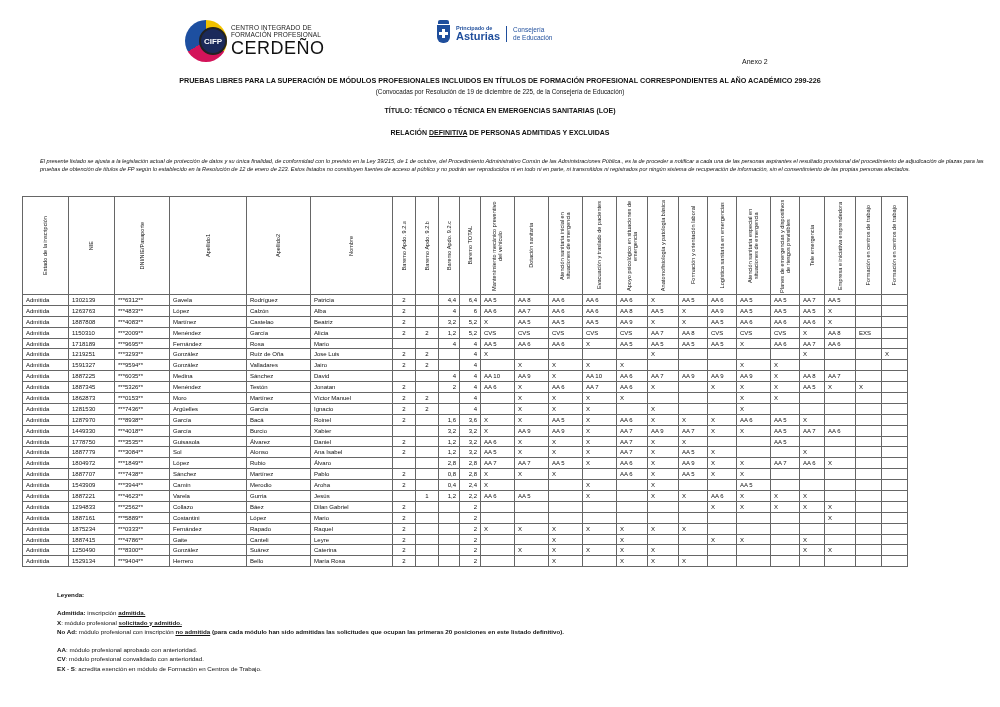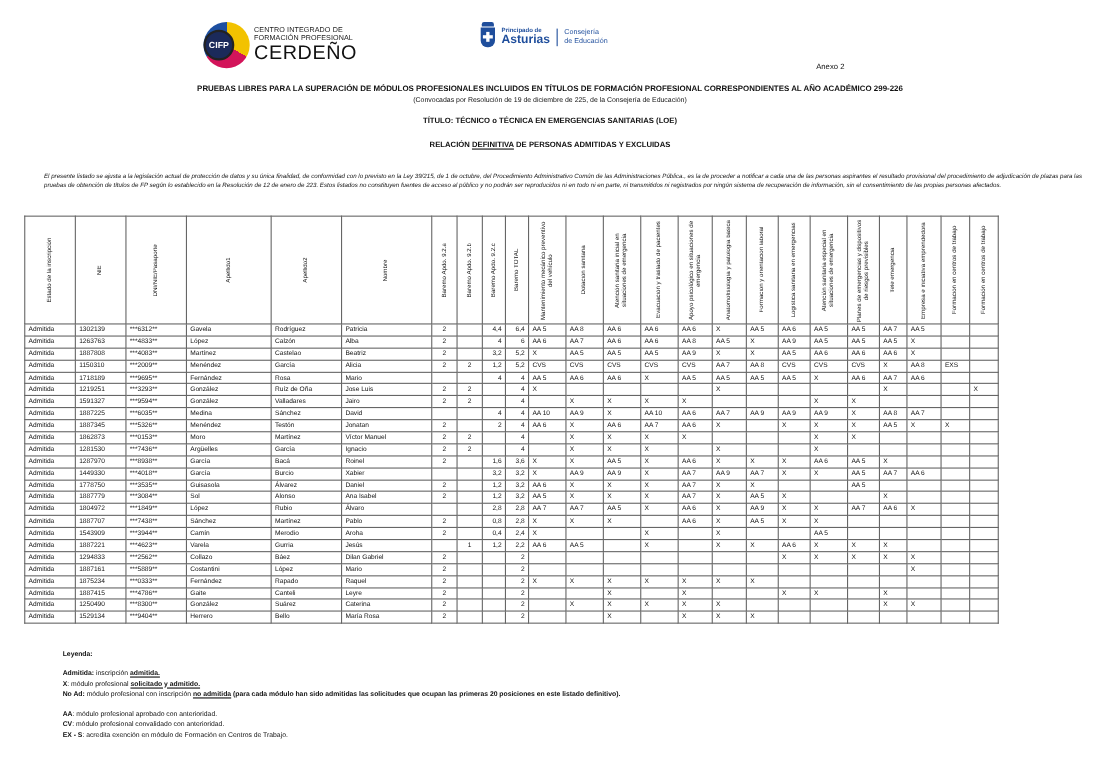--- a/index.html
+++ b/index.html
@@ -1,19 +1,19 @@
 <!DOCTYPE html>
 <html><head>
 <meta charset="utf-8">
 <style>
   * { box-sizing: border-box; margin: 0; padding: 0; }
   body { width: 1000px; height: 707px; background: #ffffff; font-family: "Liberation Sans", sans-serif; color: #111; position: relative; overflow: hidden; }
   .logos { position: absolute; top: 20px; left: 185px; width: 420px; height: 48px; }
   .cifp-logo { position: absolute; left: 0; top: 0; display: flex; align-items: center; }
-  .cifp-circle { width: 42px; height: 42px; border-radius: 50%; background: conic-gradient(#f2c200 0deg 120deg, #d3145a 120deg 240deg, #1d4fa0 240deg 360deg); display: flex; align-items: center; justify-content: flex-start; }
+  .cifp-circle { width: 42px; height: 42px; border-radius: 50%; background: conic-gradient(#f2c200 0deg 120deg, #d3145a 120deg 240deg, #1d4fa0 240deg 360deg); display: flex; align-items: center; justify-content: flex-end; }
   .cifp-inner { width: 28px; height: 28px; border-radius: 50%; background: #1b2a5a; color: #fff; font-size: 8px; font-weight: bold; display: flex; align-items: center; justify-content: center; border: 2px solid #222; }
   .cifp-text { margin-left: 4px; line-height: 1; }
   .cifp-text .small { font-size: 6.5px; color: #222; letter-spacing: 0.1px; }
   .cifp-text .big { font-size: 18px; color: #111; letter-spacing: 0.5px; margin-top: 1px; }
   .ast-logo { position: absolute; left: 252px; top: 5px; display: flex; align-items: center; }
   .ast-shield { width: 13px; height: 18px; background: #1f4e9c; border-radius: 0 0 6px 6px; position: relative; }
   .ast-shield::before { content: ""; position: absolute; left: 5px; top: 4px; width: 3px; height: 9px; background: #fff; }
   .ast-shield::after { content: ""; position: absolute; left: 2px; top: 7px; width: 9px; height: 3px; background: #fff; }
   .ast-crown { position: absolute; left: 1px; top: -5px; width: 11px; height: 4px; background: #1f4e9c; border-radius: 2px 2px 0 0; }
   .ast-text { margin-left: 6px; line-height: 1; }

